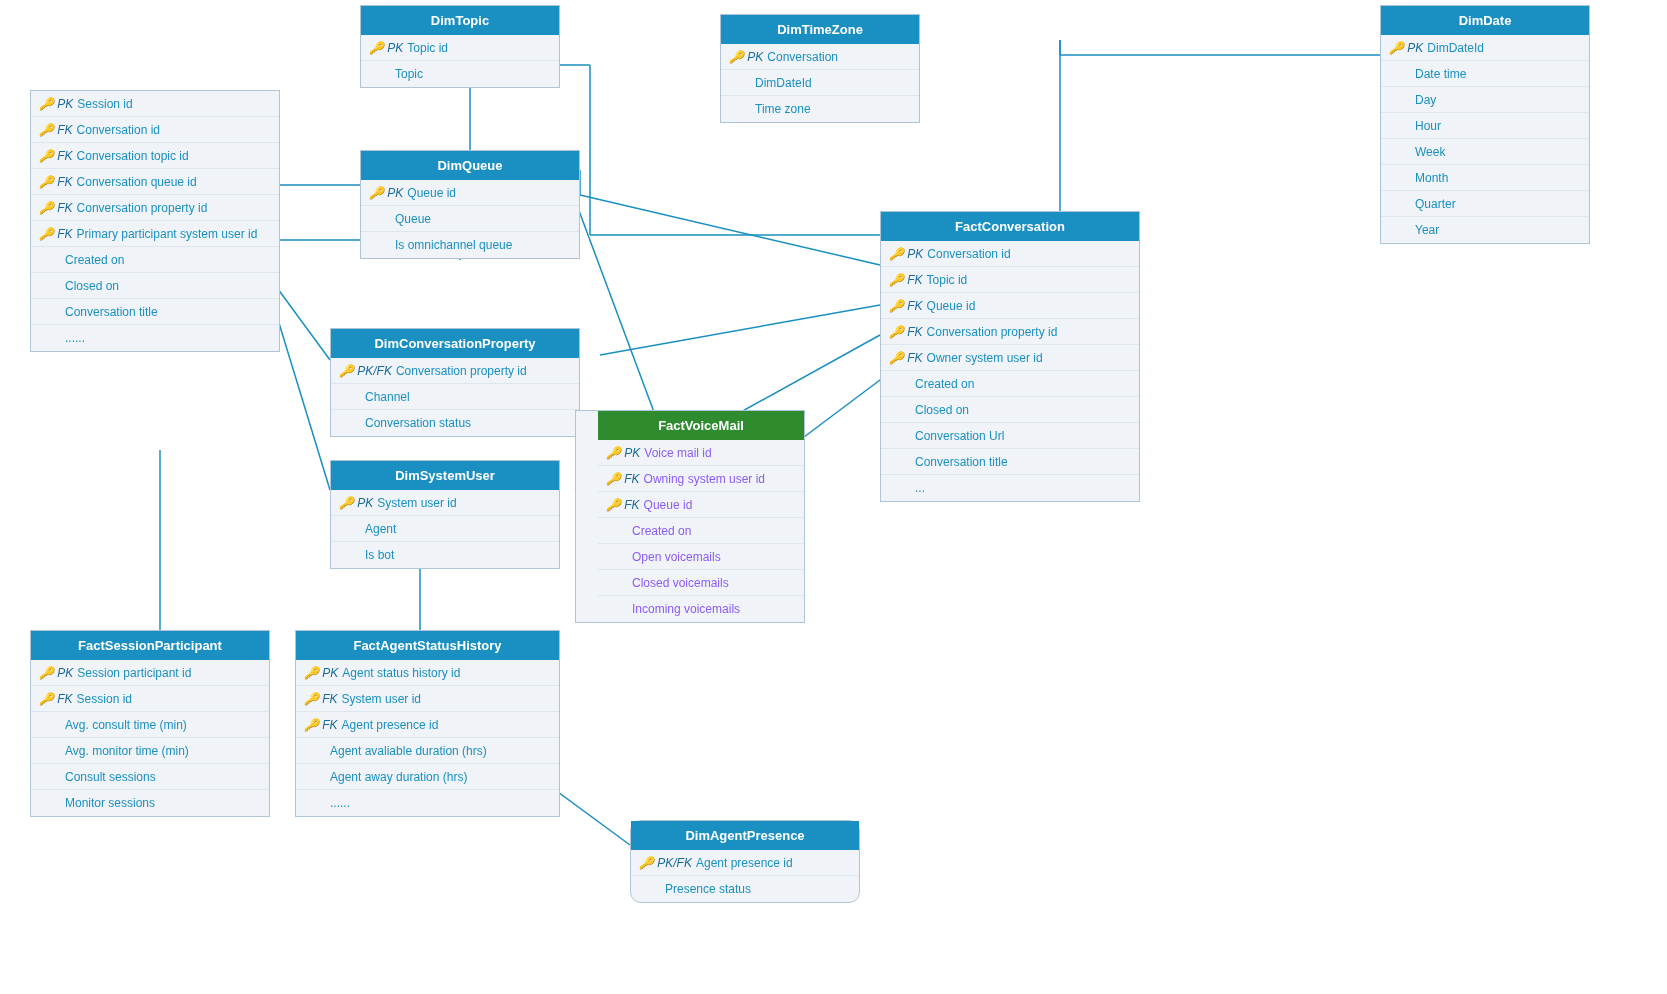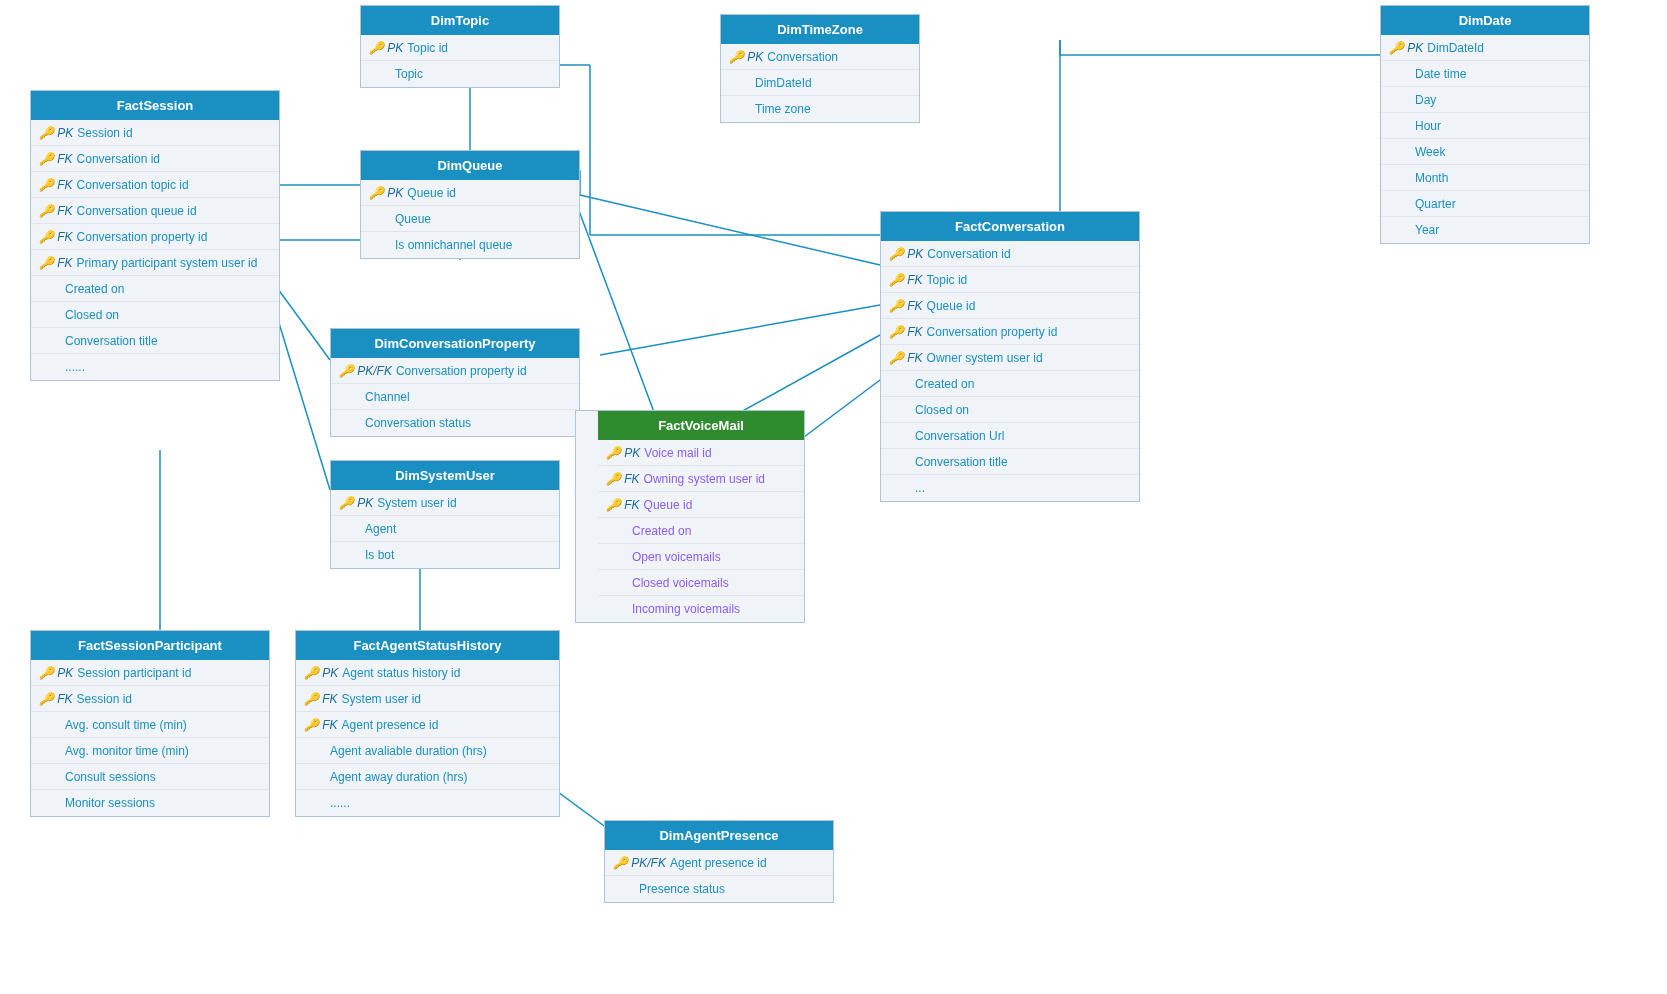--- a/index.html
+++ b/index.html
@@ -190,21 +190,20 @@
         <span class="field-name">Quarter</span>
       </div>
       <div class="field-row">
         <span class="field-key"></span>
         <span class="field-name">Year</span>
       </div>
     </div>
   </div>
 
   <div class="entity" style="left:30px;top:90px;min-width:250px;">
-    <div class="entity-header">FactSession</div>
     <div class="entity-body">
       <div class="field-row">
         <span class="field-key icon-key-small">🔑 PK</span>
         <span class="field-name">Session id</span>
       </div>
       <div class="field-row">
         <span class="field-key icon-key-small">🔑 FK</span>
         <span class="field-name">Conversation id</span>
       </div>
       <div class="field-row">
@@ -429,21 +428,21 @@
         <span class="field-key"></span>
         <span class="field-name">Agent away duration (hrs)</span>
       </div>
       <div class="field-row">
         <span class="field-key"></span>
         <span class="field-name">......</span>
       </div>
     </div>
   </div>
 
-  <div class="entity" style="left:604px;top:820px;min-width:230px;">
+  <div class="entity" style="left:630px;top:820px;min-width:230px;border-radius:11px;">
     <div class="entity-header">DimAgentPresence</div>
     <div class="entity-body">
       <div class="field-row">
         <span class="field-key icon-key-small">🔑 PK/FK</span>
         <span class="field-name">Agent presence id</span>
       </div>
       <div class="field-row">
         <span class="field-key"></span>
         <span class="field-name">Presence status</span>
       </div>

